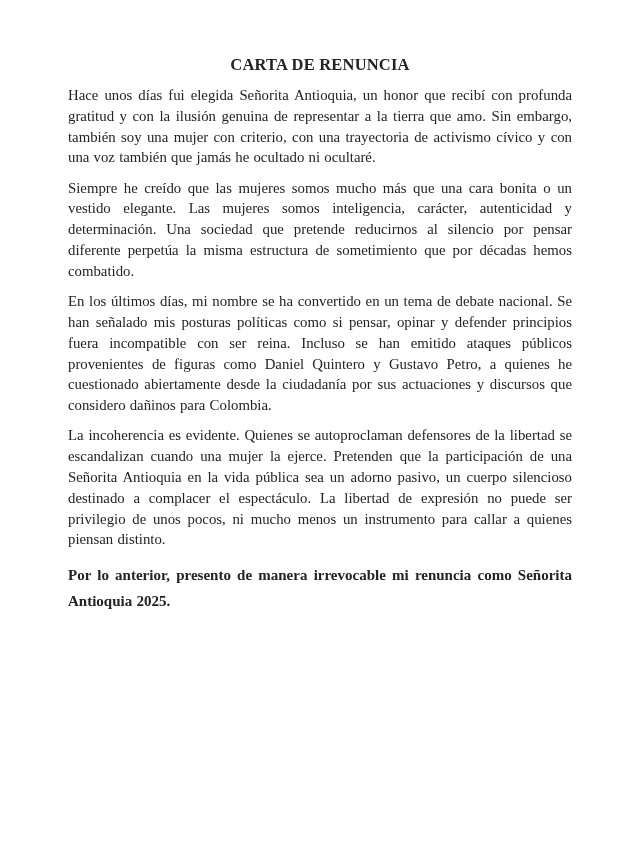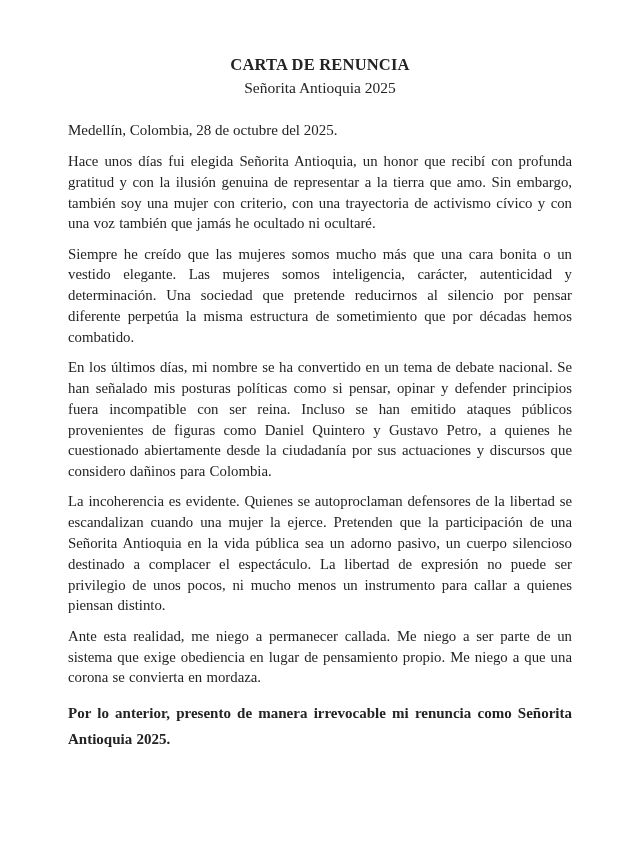--- a/index.html
+++ b/index.html
@@ -63,26 +63,23 @@
     font-size: 15px;
     line-height: 26px;
     margin-top: 12px;
   }
 </style>
 </head>
 <body>
 
 <div class="page">
   <h1 class="title">CARTA DE RENUNCIA</h1>
-  <div class="subtitle">Señorita Antioquia 2025</div>
 
-  <p class="dateline">Medellín, Colombia, 28 de octubre del 2025.</p>
 
 
   <div class="body-text">
     <p class="para">Hace unos días fui elegida Señorita Antioquia, un honor que recibí con profunda gratitud y con la ilusión genuina de representar a la tierra que amo. Sin embargo, también soy una mujer con criterio, con una trayectoria de activismo cívico y con una voz también que jamás he ocultado ni ocultaré.</p>
     <p class="para">Siempre he creído que las mujeres somos mucho más que una cara bonita o un vestido elegante. Las mujeres somos inteligencia, carácter, autenticidad y determinación. Una sociedad que pretende reducirnos al silencio por pensar diferente perpetúa la misma estructura de sometimiento que por décadas hemos combatido.</p>
     <p class="para">En los últimos días, mi nombre se ha convertido en un tema de debate nacional. Se han señalado mis posturas políticas como si pensar, opinar y defender principios fuera incompatible con ser reina. Incluso se han emitido ataques públicos provenientes de figuras como Daniel Quintero y Gustavo Petro, a quienes he cuestionado abiertamente desde la ciudadanía por sus actuaciones y discursos que considero dañinos para Colombia.</p>
     <p class="para">La incoherencia es evidente. Quienes se autoproclaman defensores de la libertad se escandalizan cuando una mujer la ejerce. Pretenden que la participación de una Señorita Antioquia en la vida pública sea un adorno pasivo, un cuerpo silencioso destinado a complacer el espectáculo. La libertad de expresión no puede ser privilegio de unos pocos, ni mucho menos un instrumento para callar a quienes piensan distinto.</p>
-    <p class="para">Ante esta realidad, me niego a permanecer callada. Me niego a ser parte de un sistema que exige obediencia en lugar de pensamiento propio. Me niego a que una corona se convierta en mordaza.</p>
     <p class="para closing">Por lo anterior, presento de manera irrevocable mi renuncia como Señorita Antioquia 2025.</p>
   </div>
 </div>
 
 </body></html>

